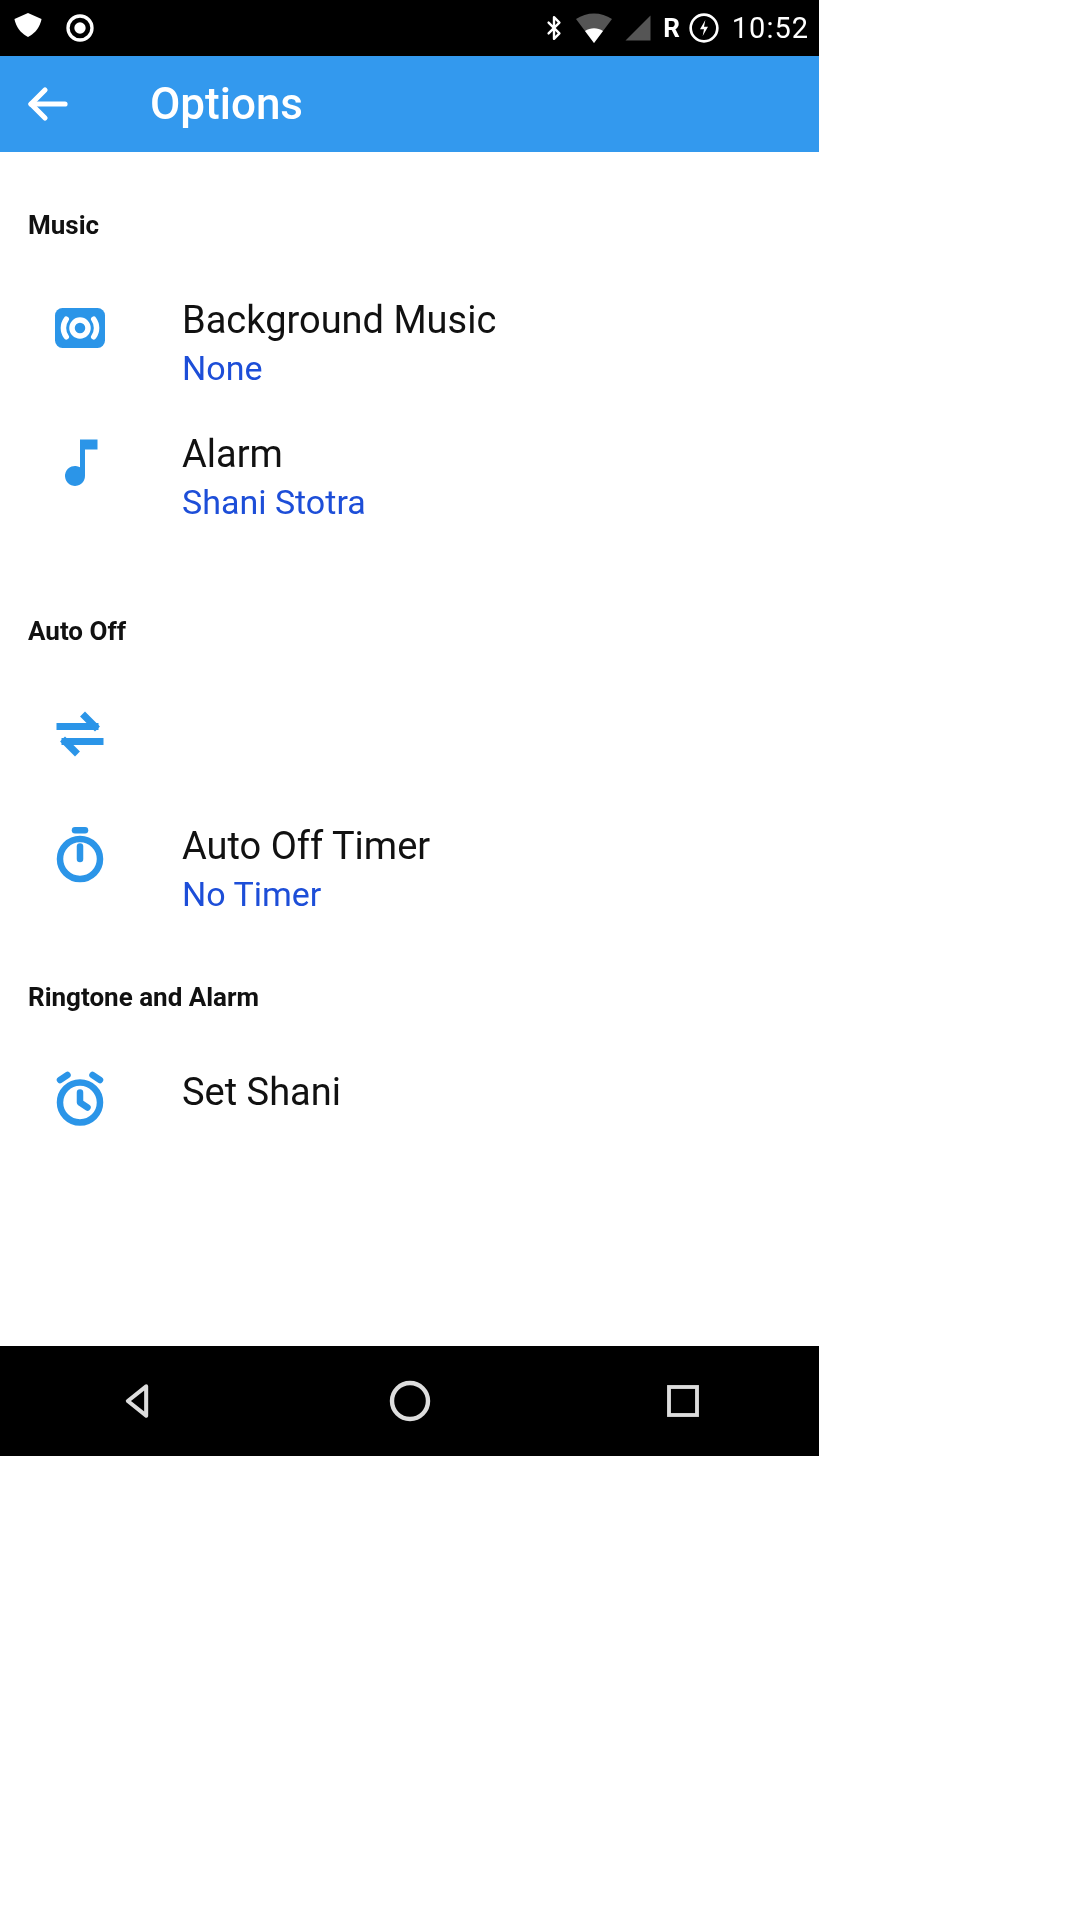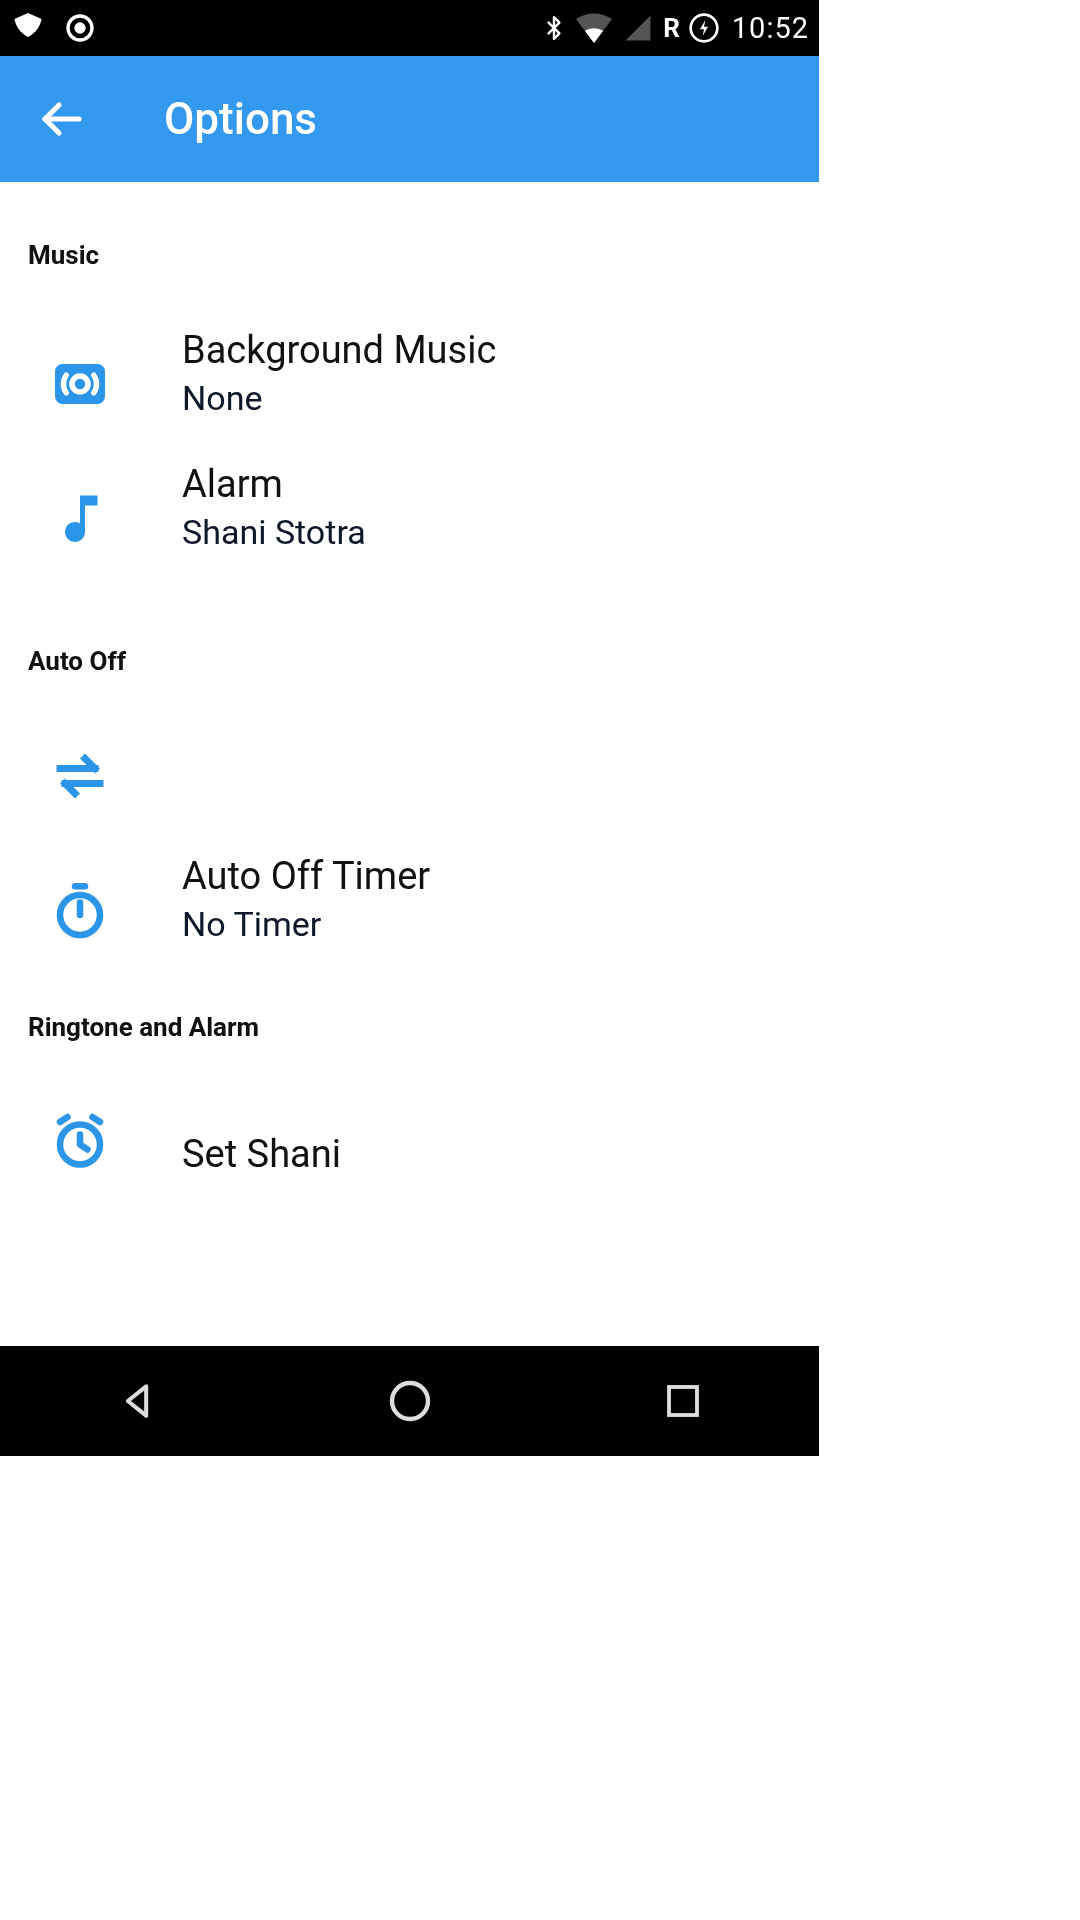--- a/index.html
+++ b/index.html
@@ -29,60 +29,60 @@
     font-size: 30px;
   }
   .status-left { display: flex; align-items: center; gap: 18px; }
   .status-right { margin-left: auto; display: flex; align-items: center; gap: 8px; }
   .status-right .clock { font-size: 29px; font-weight: 400; letter-spacing: 1px; margin-left: 4px;}
   .status-icon { display: inline-flex; align-items: center; justify-content: center; }
   .status-icon svg { display:block; }
 
   
   .app-bar {
-    height: 126px;
+    height: 96px;
     background: #3399ee;
     display: flex;
     align-items: center;
-    padding-left: 34px;
+    padding-left: 20px;
     color: #ffffff;
   }
   .app-bar .back { width: 54px; height: 54px; display:flex; align-items:center; justify-content:center;}
   .app-bar .title { font-size: 44px; font-weight: 500; margin-left: 76px; }
 
   
   .content {
     flex: 1;
     background: #ffffff;
     overflow-y: hidden;
     padding-top: 58px;
   }
   .section-header {
     font-size: 26px;
     font-weight: 700;
     color: #111111;
     padding: 0 28px 36px 28px;
   }
   .list-item {
     display: flex;
-    align-items: flex-end;
+    align-items: flex-start;
     padding: 22px 28px 22px 28px;
     min-height: 120px;
   }
   .list-item .icon-slot {
     width: 154px;
     display:flex;
     align-items:center;
     justify-content:flex-start;
     padding-left: 22px;
   }
   .list-item .icon-slot svg { width: 60px; height: 60px; }
   .list-item .texts { display:flex; flex-direction:column; gap:6px;}
   .item-title { font-size: 38px; color: #111111; }
-  .item-sub   { font-size: 34px; color: #0f172a; }
+  .item-sub   { font-size: 34px; color: #1d4ed8; }
   .section-gap { height: 72px; }
 
   
   .nav-bar {
     height: 110px;
     background: #000000;
     display: flex;
     align-items: center;
     justify-content: space-around;
   }

